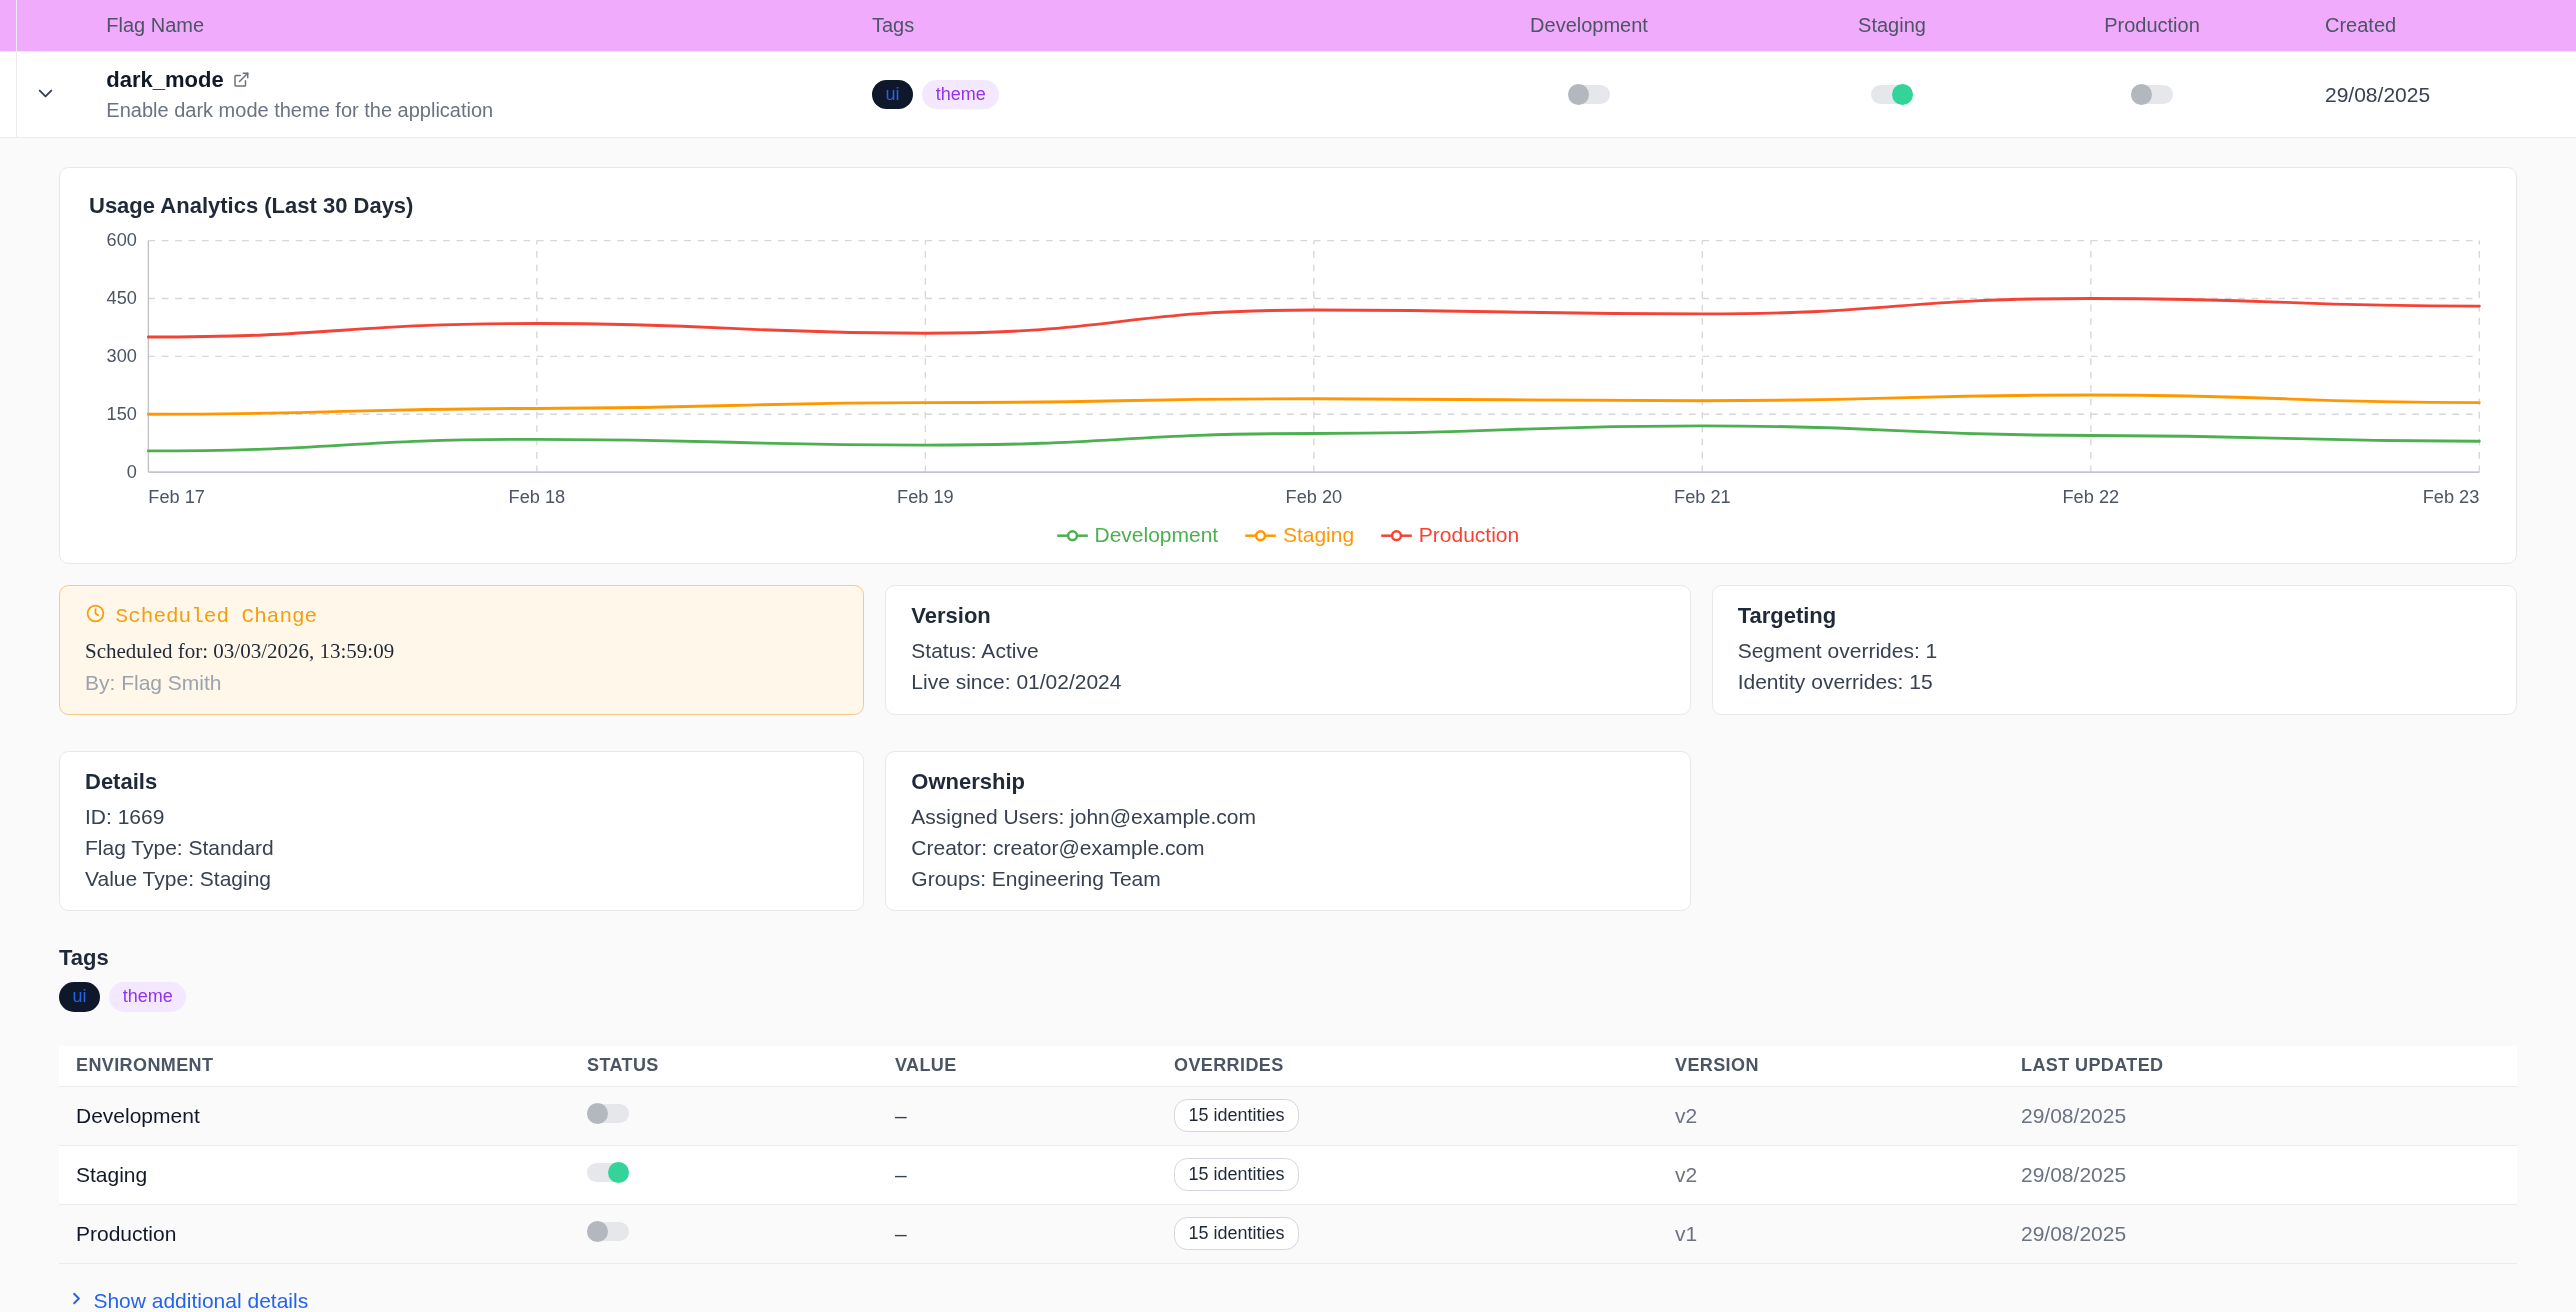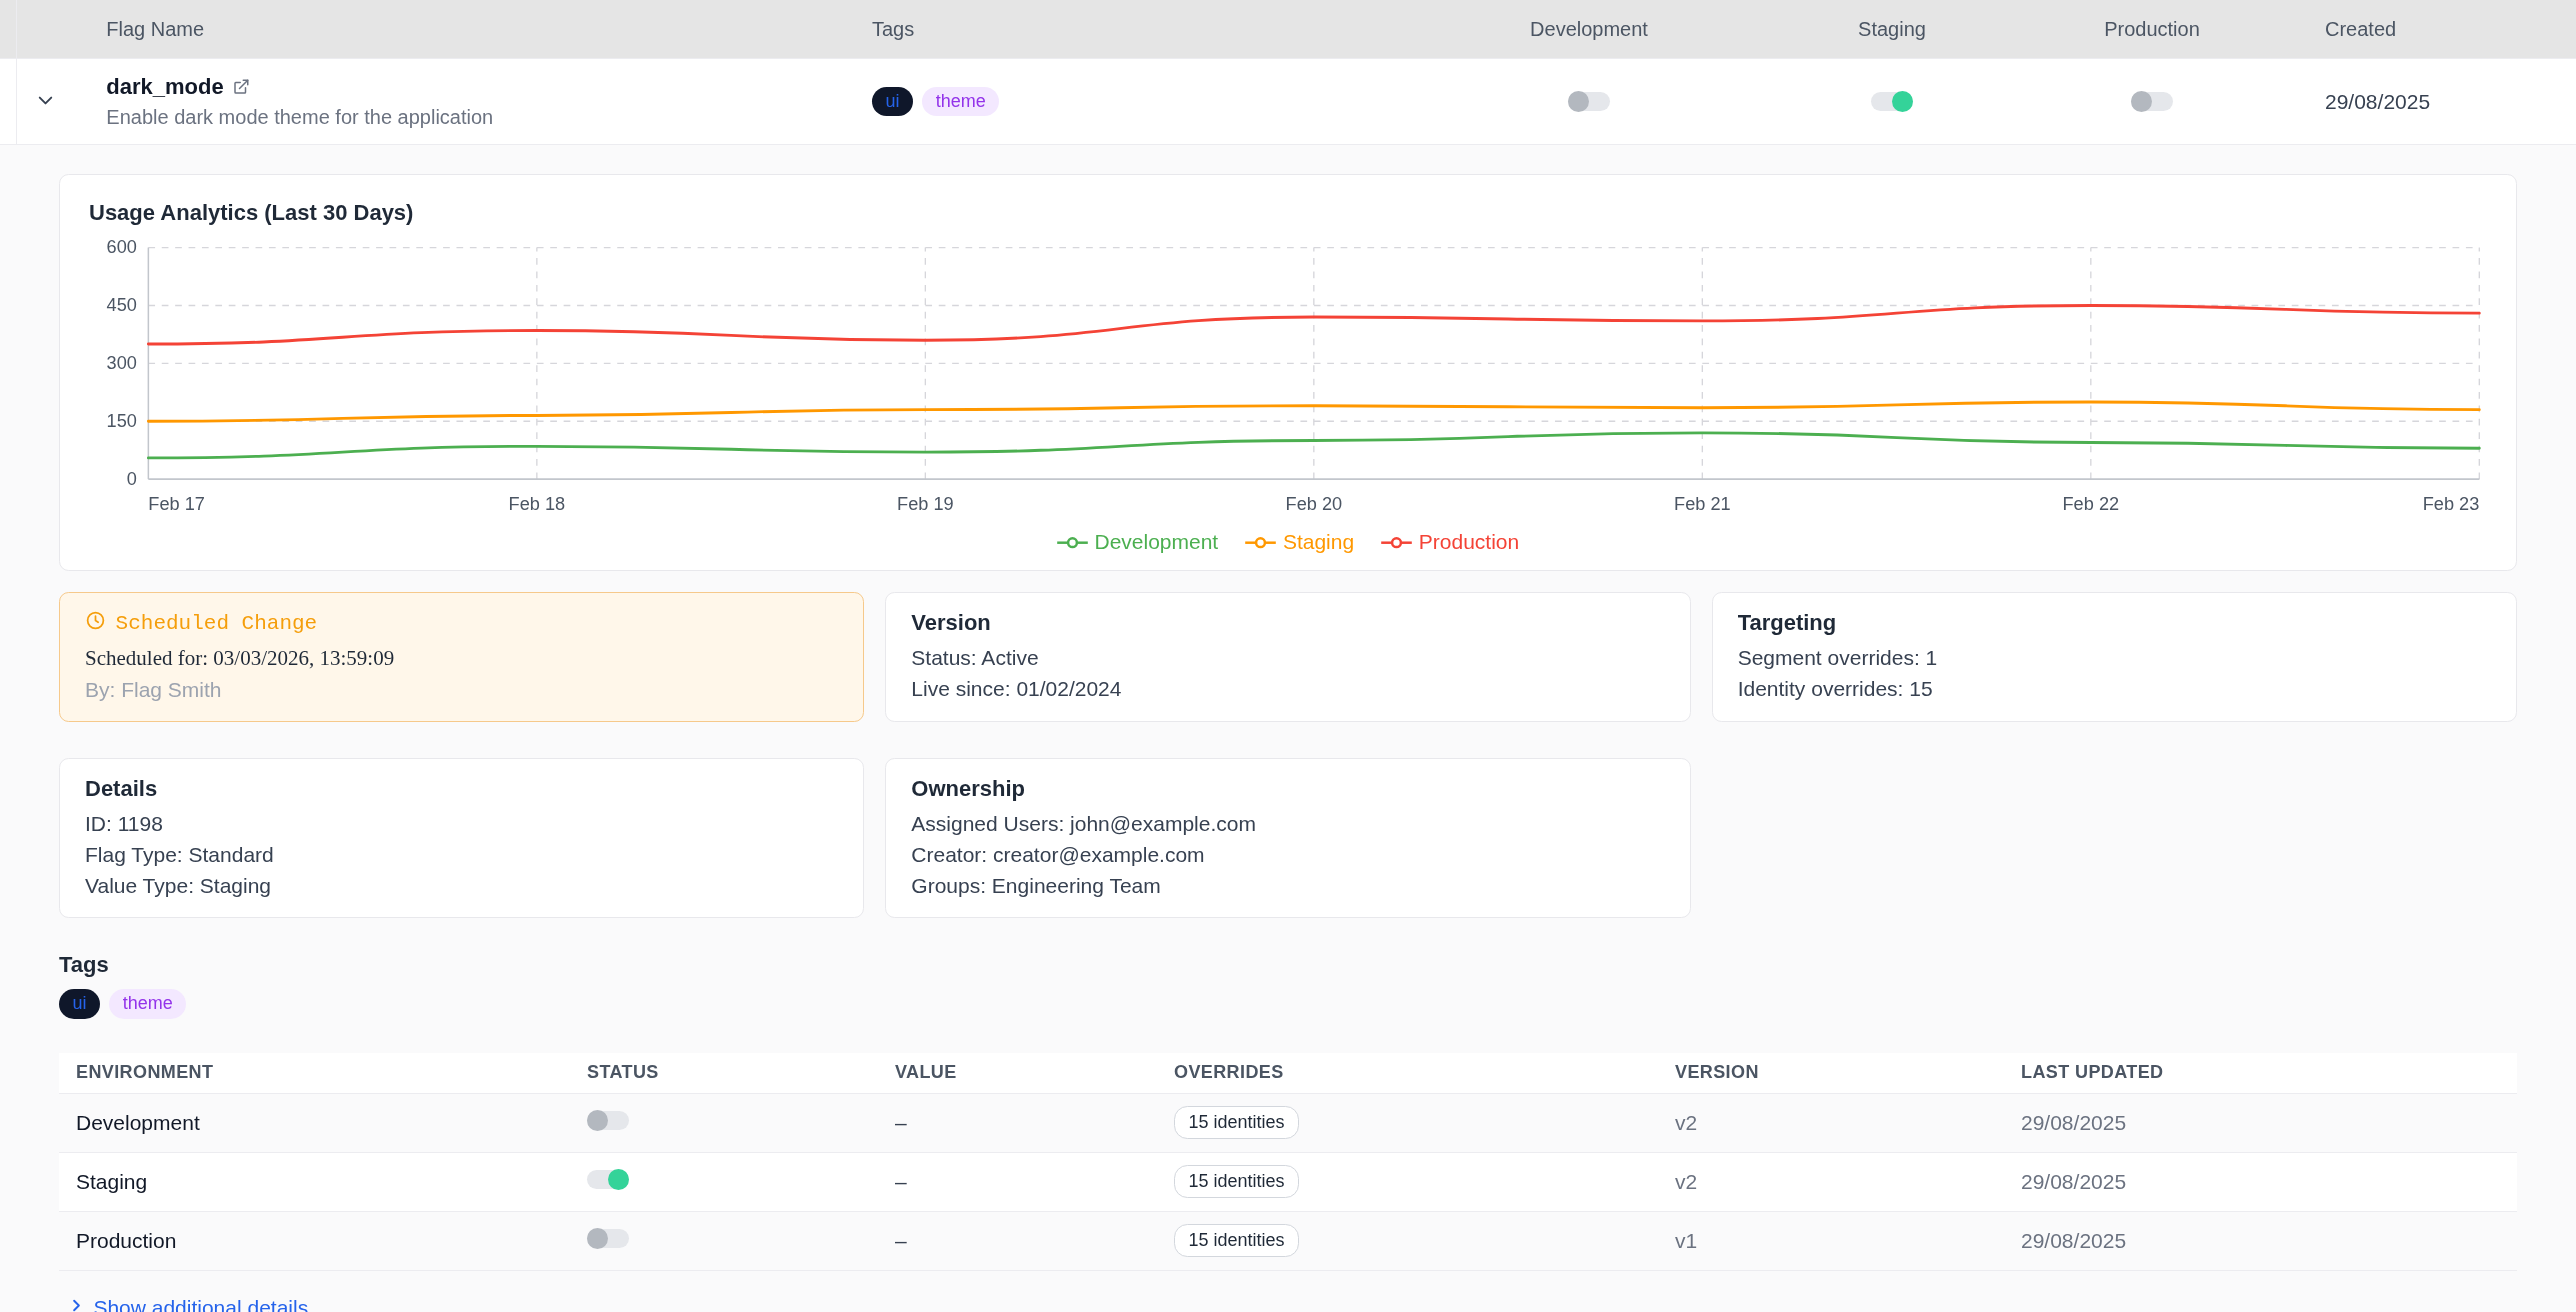--- a/index.html
+++ b/index.html
@@ -11,21 +11,21 @@
     overflow: hidden;
   }
   
   .top-strip { position: relative; background: #fff; }
   .top-strip::before { content:""; position:absolute; left:16.3px; top:0; bottom:0; width:1px; background:#ececf0; }
   .flag-grid {
     display: grid;
     grid-template-columns: 91px 781px 564px 306px 300px 220px 1fr;
     align-items: center;
   }
-  .flag-header { height: 59px; background:#e5e5e5; border-bottom:1px solid #ececf0; font-size:20px; font-weight:500; color:#4b5563; }
+  .flag-header { height: 52px; background:#f0abfc; border-bottom:1px solid #ececf0; font-size:20px; font-weight:500; color:#4b5563; }
   .flag-header .cell-name { padding-left:15.3px; }
   .flag-header .cell-center { text-align:center; }
   .flag-header .cell-created { padding-left:63px; }
   .flag-row { height: 86px; background:#fff; border-bottom:1px solid #ececf0; }
   .chevron-btn { display:flex; align-items:center; justify-content:center; width:91px; cursor:pointer; color:#374151; background:none; border:none; }
   .name-block { padding-left:15.3px; }
   .name-line { display:flex; align-items:center; gap:8.6px; font-size:22px; font-weight:700; color:#111827; }
   .ext-icon { color:#6b7280; display:inline-flex; cursor:pointer; }
   .flag-desc { font-size:20px; color:#6b7280; margin-top:6.7px; }
   .tags-cell { display:flex; gap:9.6px; }
@@ -209,21 +209,21 @@
     </div>
 
     <div class="card info-card">
       <div class="info-title">Targeting</div>
       <div class="info-line">Segment overrides: 1</div>
       <div class="info-line">Identity overrides: 15</div>
     </div>
 
     <div class="card info-card">
       <div class="info-title">Details</div>
-      <div class="info-line">ID: 1198</div>
+      <div class="info-line">ID: 1669</div>
       <div class="info-line">Flag Type: Standard</div>
       <div class="info-line">Value Type: Staging</div>
     </div>
 
     <div class="card info-card">
       <div class="info-title">Ownership</div>
       <div class="info-line">Assigned Users: john@example.com</div>
       <div class="info-line">Creator: creator@example.com</div>
       <div class="info-line">Groups: Engineering Team</div>
     </div>

